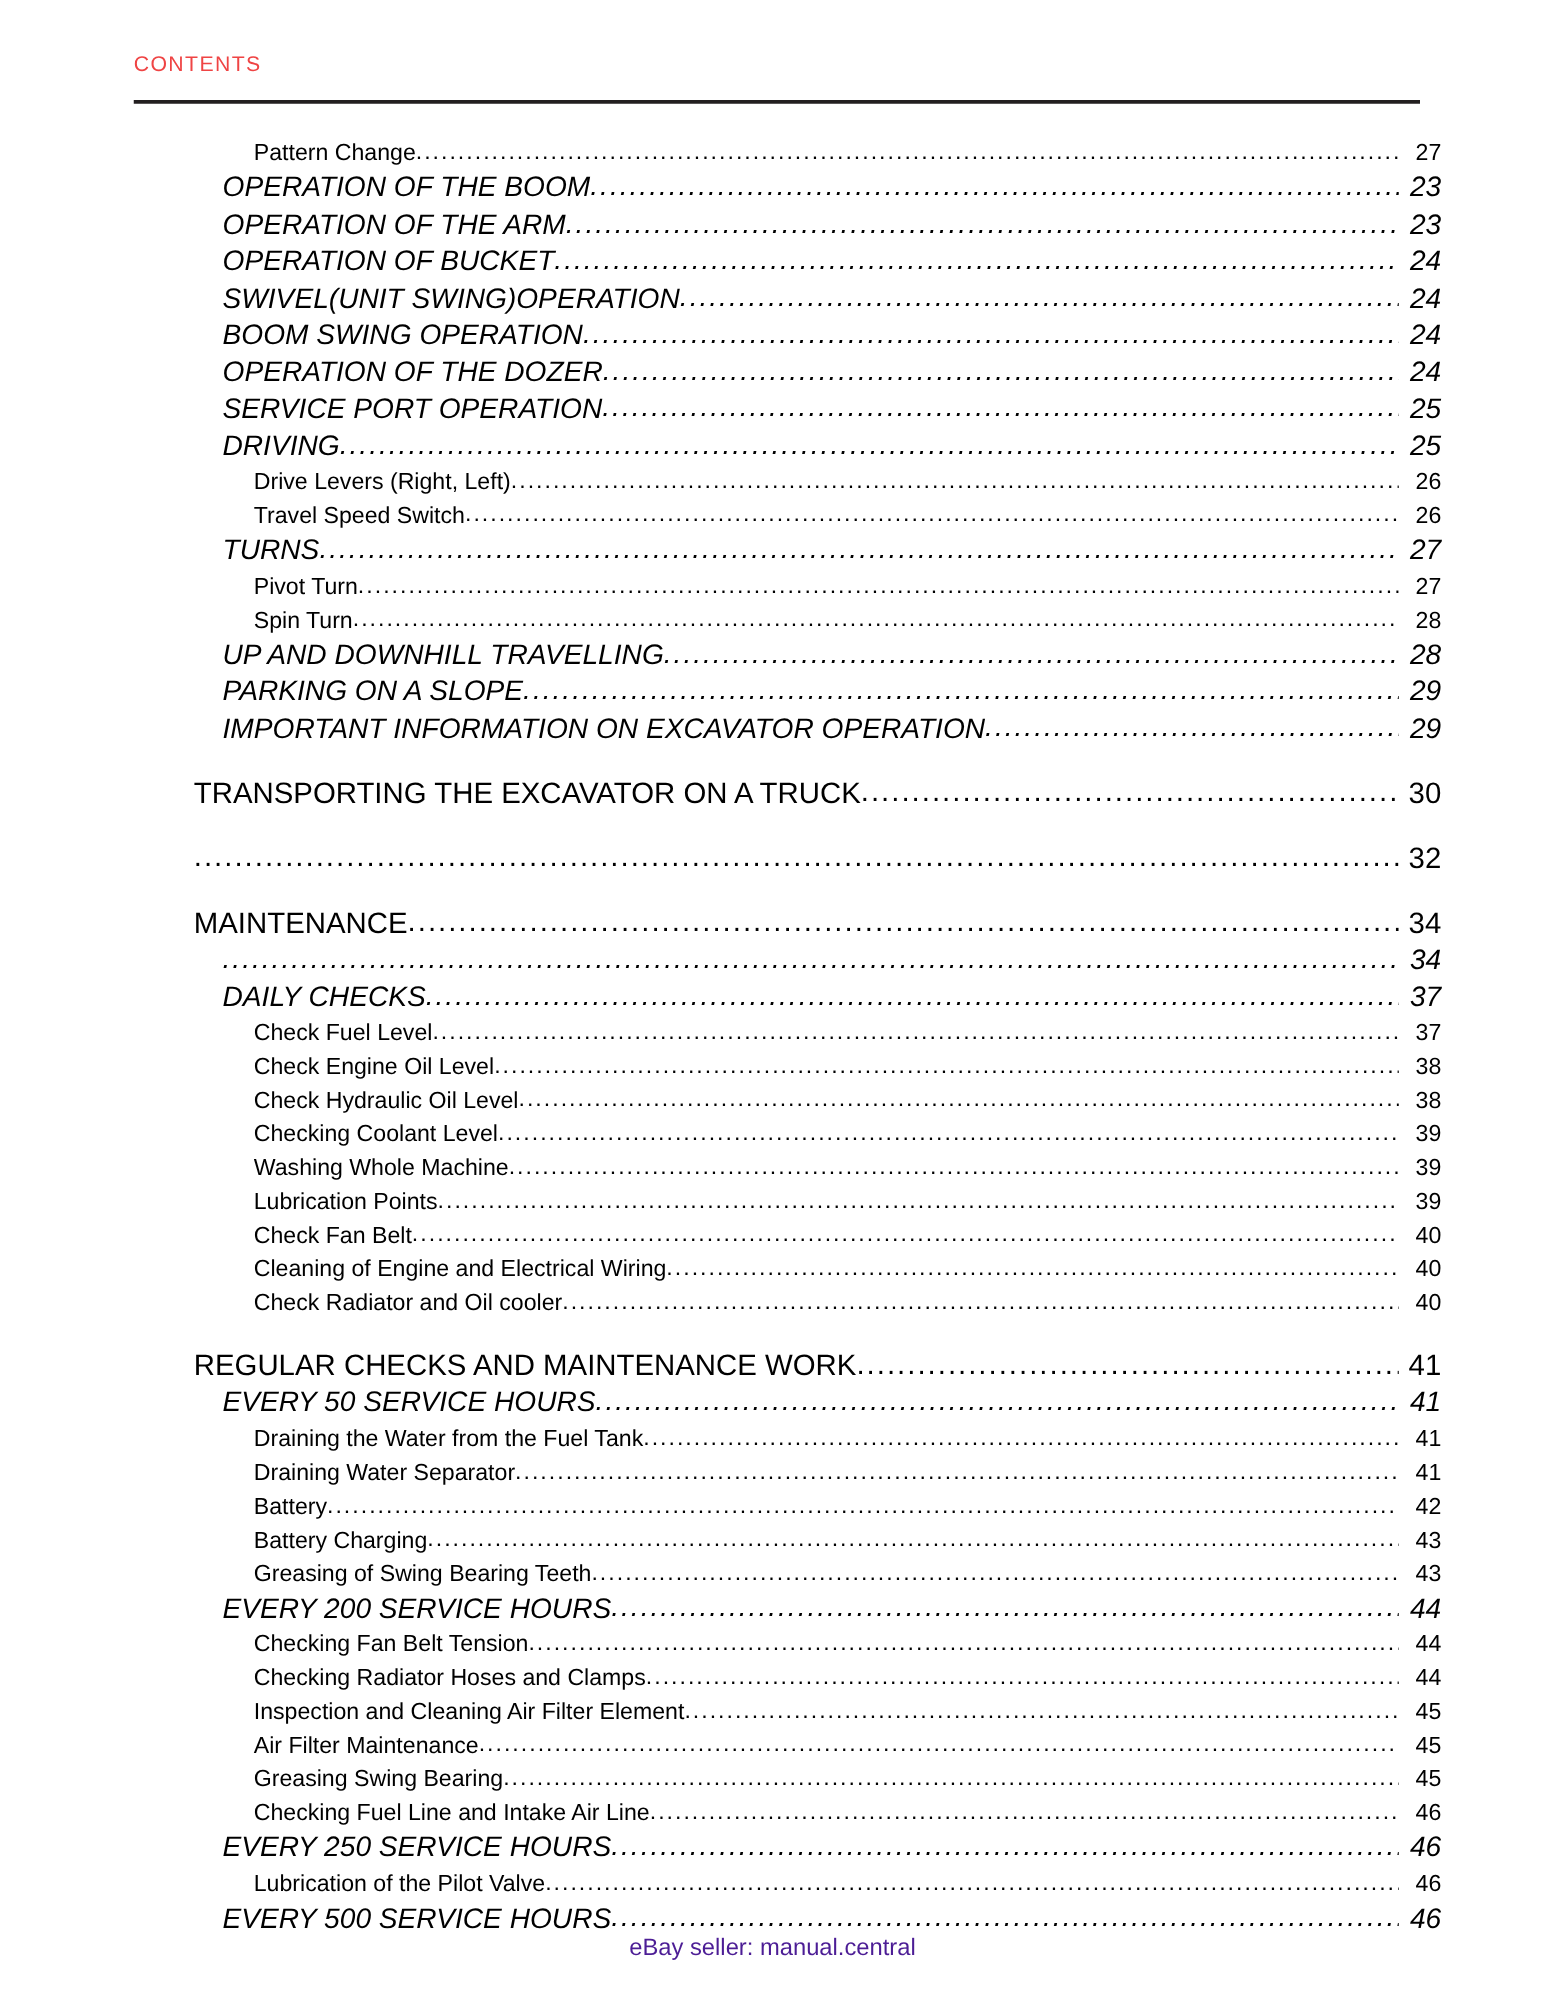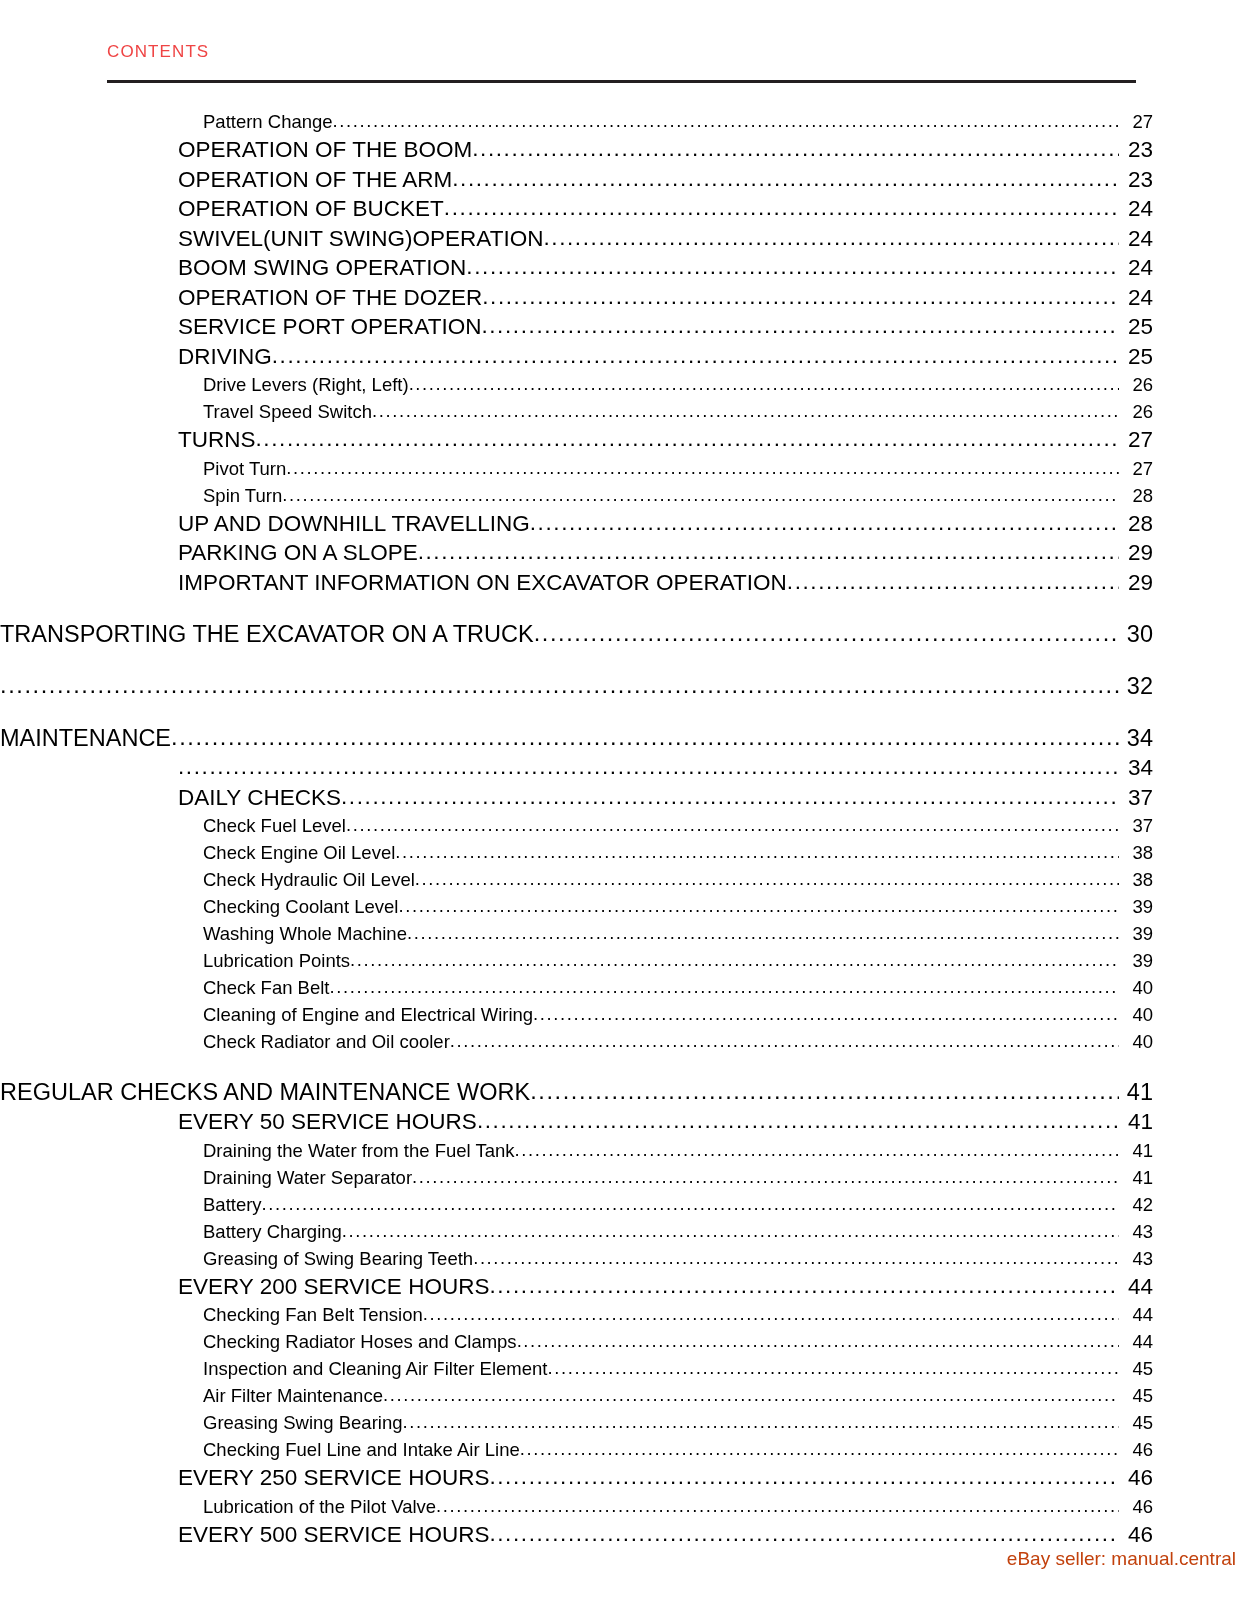--- a/index.html
+++ b/index.html
@@ -70,32 +70,34 @@
     top: -1px;
   }
   .toc-page {
     flex: 0 0 auto;
     text-align: right;
     min-width: 34px;
   }
 
   
   .lvl1 {
+    padding-left: 155px;
     padding-right: 83px;
     font-size: 23.5px;
     line-height: 30px;
     height: 30px;
   }
   
   .lvl2 {
     padding-left: 178px;
     padding-right: 83px;
     font-size: 22.5px;
     line-height: 29.5px;
     height: 29.5px;
+    font-style: italic;
   }
   
   .lvl3 {
     padding-left: 203px;
     padding-right: 83px;
     font-size: 18.5px;
     line-height: 27px;
     height: 27px;
   }
   .gap {
@@ -105,23 +107,22 @@
   
   .footer {
     position: absolute;
     left: 0;
     top: 1548px;
     width: 1236px;
     text-align: center;
   }
   .footer-text {
     font-size: 19px;
-    color: #c2410c;
+    color: #4c1d95;
     font-family: "Liberation Sans", sans-serif;
-    text-align: right;
   }
 </style>
 </head>
 <body>
 
 <div class="page">
 
   <div class="header">
     <div class="header-title">CONTENTS</div>
   </div>

